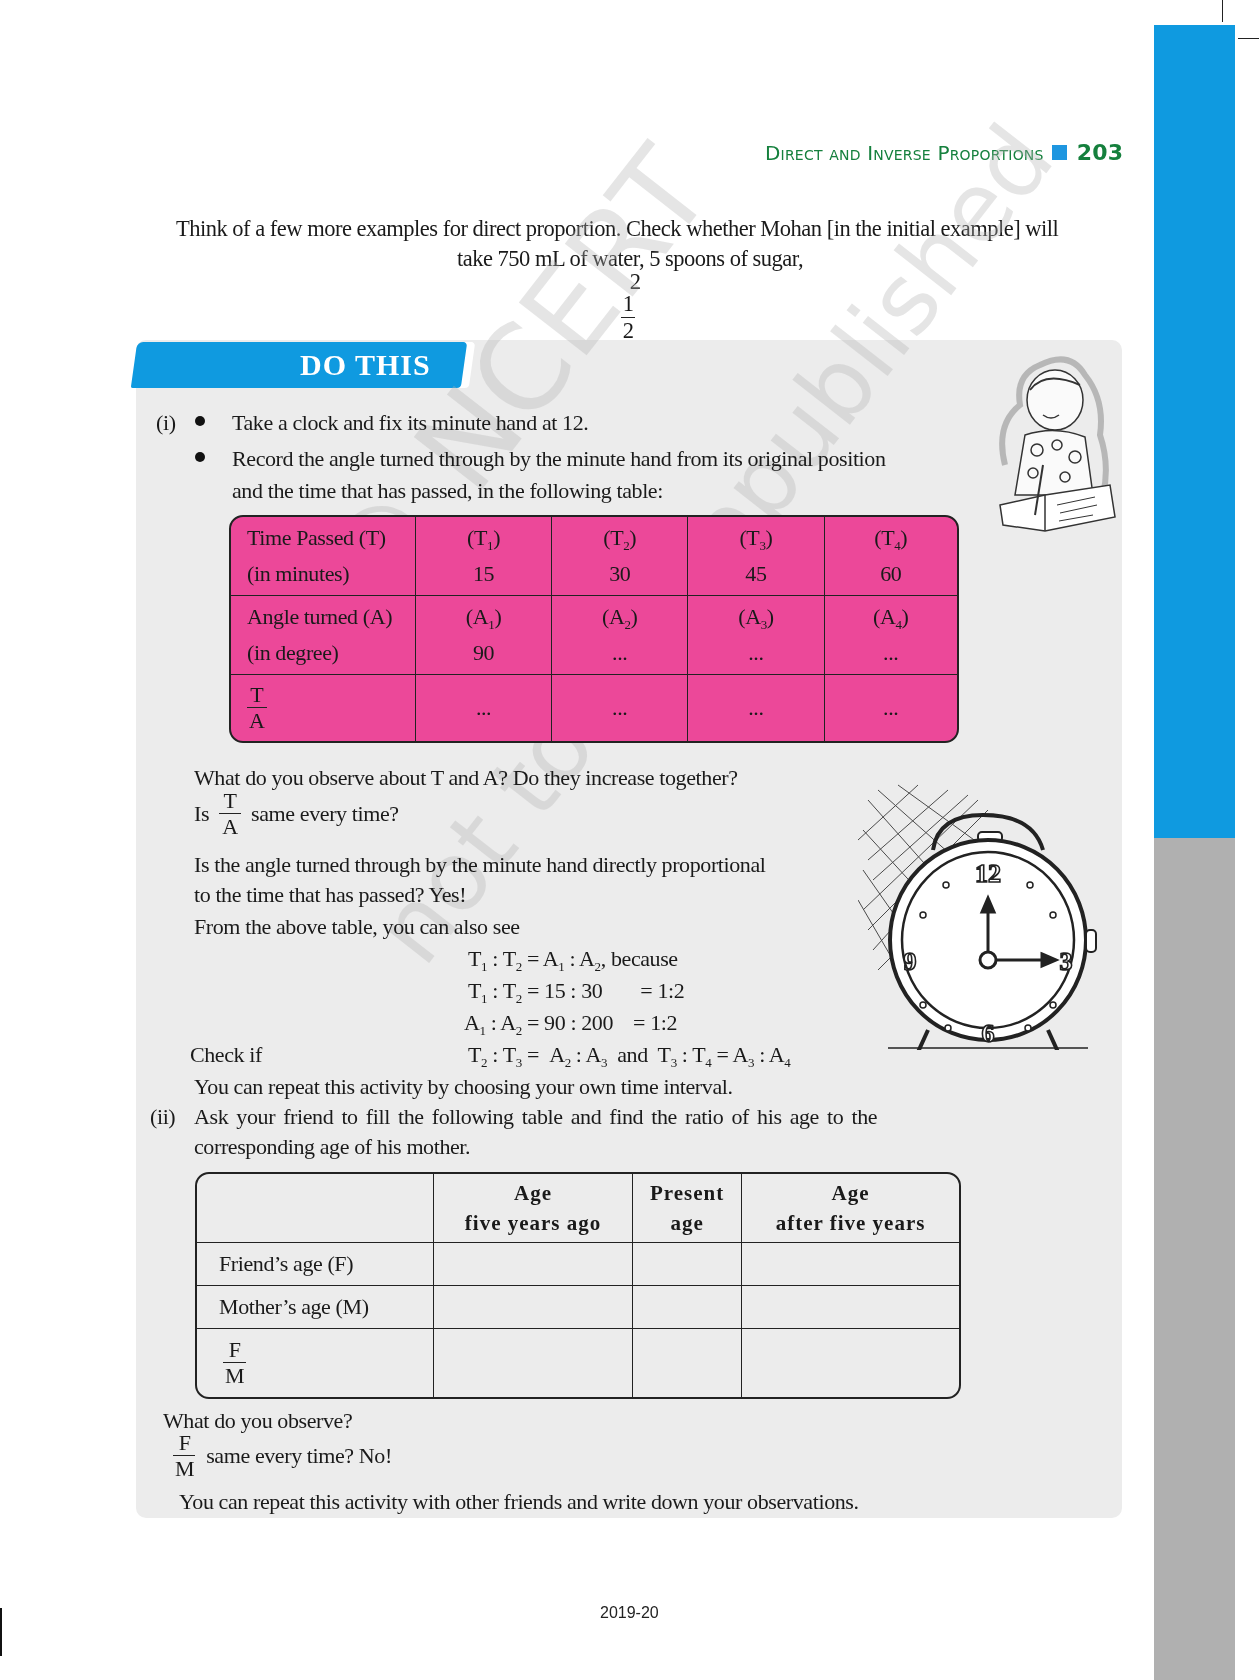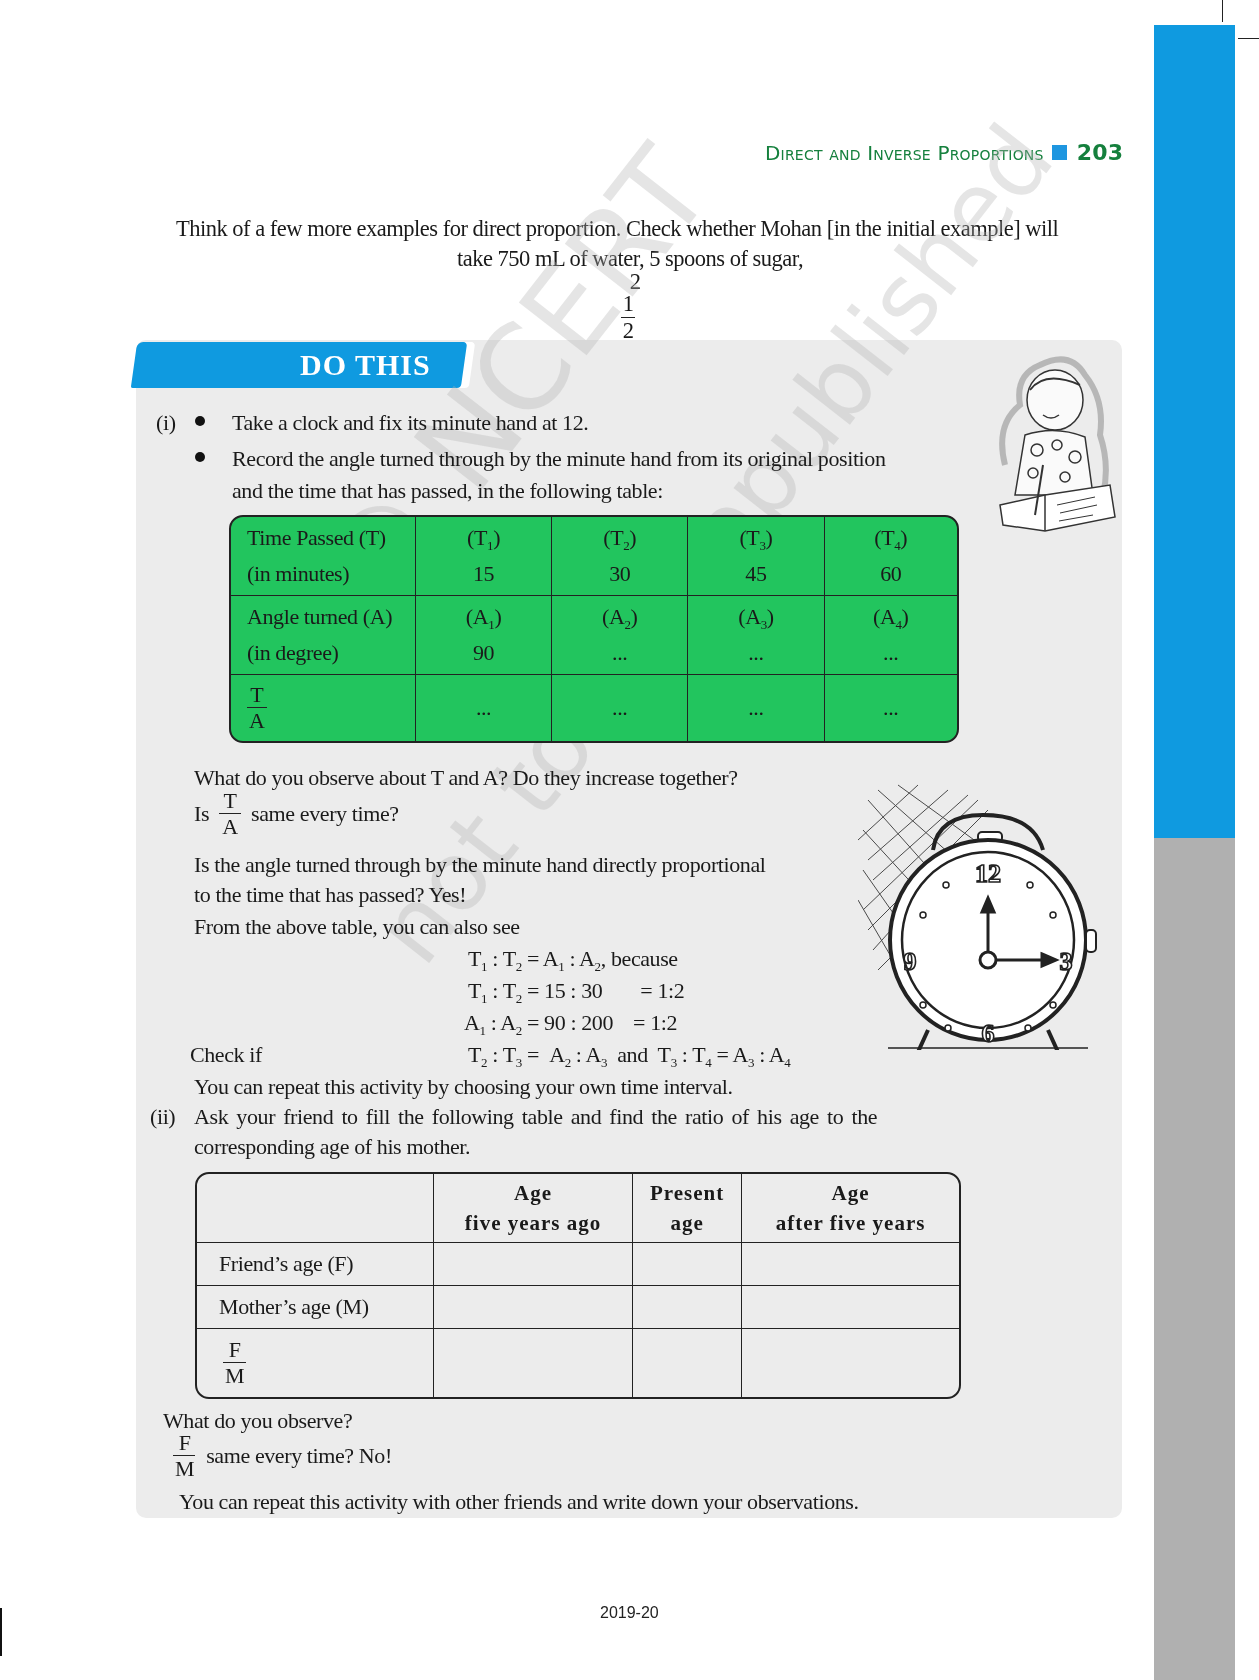--- a/index.html
+++ b/index.html
@@ -33,21 +33,21 @@
   .badge { left:134px; top:342px; width:330px; height:46px; background:#0f9ae0;
            transform:skewX(-8deg); border-radius:6px 4px 4px 2px; box-shadow: 8px 0 0 #ffffff; }
   .badge-text { left:300px; top:348px; font-size:30px; font-weight:bold; color:#fff; letter-spacing:1px; font-family:"Liberation Serif", serif; }
 
   .body-text { font-size:22px; letter-spacing:-0.4px; white-space:nowrap; }
 
   .bullet { width:10px; height:10px; border-radius:50%; background:#111; }
 
   
   table { border-collapse:separate; border-spacing:0; }
-  .tbl1 { left:229px; top:515px; width:730px; border:2px solid #222; border-radius:14px; background:#22c55e; overflow:hidden; }
+  .tbl1 { left:229px; top:515px; width:730px; border:2px solid #222; border-radius:14px; background:#ec4899; overflow:hidden; }
   .tbl1 td { border-right:1.6px solid #222; border-bottom:1.6px solid #222; text-align:center; font-size:22px; letter-spacing:-0.4px; padding:0; height:78px; vertical-align:middle; }
   .tbl1 tr:last-child td { border-bottom:none; height:66px; }
   .tbl1 td:last-child { border-right:none; }
   .tbl1 td.first { text-align:left; padding-left:16px; width:168px; }
   .cell2 { display:flex; flex-direction:column; line-height:36px; }
   sub { font-size:13px; vertical-align:-5px; line-height:0; }
 
   
   .tbl2 { left:195px; top:1172px; width:766px; border:2px solid #222; border-radius:14px; background:#ececec; overflow:hidden; }
   .tbl2 td { border-right:1.6px solid #222; border-bottom:1.6px solid #222; font-size:22px; letter-spacing:-0.4px; padding:0; }

